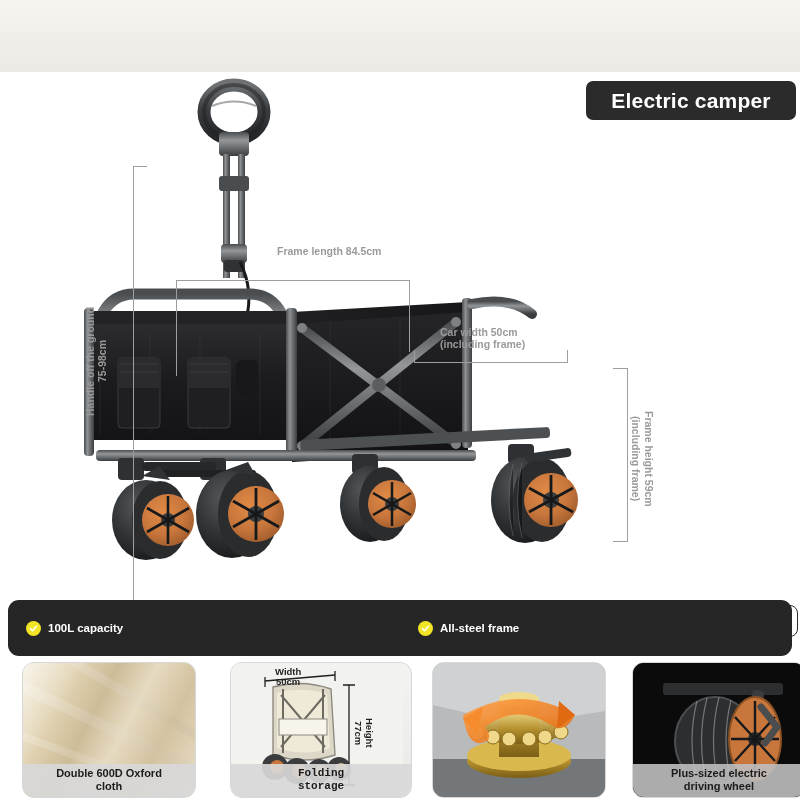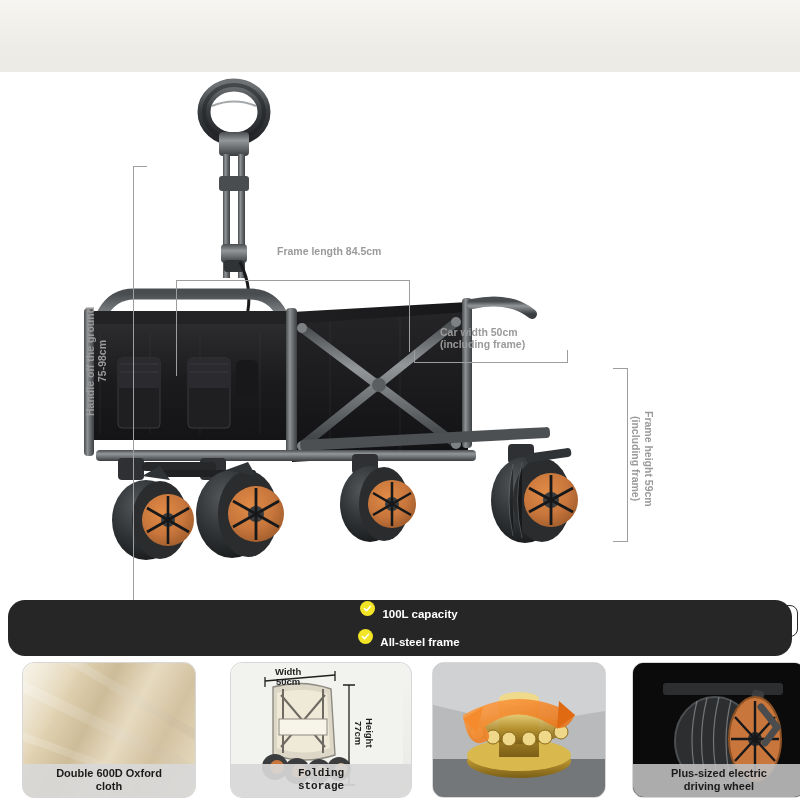--- a/index.html
+++ b/index.html
@@ -41,22 +41,22 @@
   .weight-pill{
     position:absolute;left:659px;top:533px;width:137px;height:30px;
     border:1.4px solid #2c2c2c;border-radius:8px;background:#fff;
     display:flex;align-items:center;justify-content:center;
     font-size:12.5px;font-weight:bold;color:#1c1c1c;
   }
 
   
   .featurebar{
     position:absolute;left:8px;top:600px;width:784px;height:56px;
-    background:#262626;border-radius:17px;
-    display:flex;align-items:center;flex-direction:column;
+    background:#262626;border-radius:11px;
+    display:flex;align-items:center;
   }
   .feat{flex:1;display:flex;align-items:center;gap:7px;padding-left:18px;}
   .feat .lbl{color:#ffffff;font-size:11.5px;font-weight:bold;line-height:1.22;}
   .check{
     width:15px;height:15px;border-radius:50%;background:#f2e526;flex:0 0 auto;
     display:flex;align-items:center;justify-content:center;align-self:flex-start;
     margin-top:1px;
   }
   .check svg{display:block;}
 
@@ -323,20 +323,21 @@
 
     <div class="rule h" style="left:493px;top:551px;width:78px;"></div>
     <div class="rule v" style="left:493px;top:540px;height:12px;"></div>
     <div class="rule v" style="left:570px;top:537px;height:15px;"></div>
     <div class="dim" style="left:487px;top:557px;transform:rotate(-5deg);transform-origin:left top;">Wheel width
 9cm</div>
 
     <div class="weight-pill">Weight: ≈ 11KG</div>
   </div>
 
+  <div class="title-pill">Electric camper</div>
 
   <div class="featurebar">
 
     <div class="feat">
       <span class="check">
         <svg width="9" height="9" viewBox="0 0 12 12">
             <path d="M2 6.2 L4.7 8.9 L10 3" stroke="#ffffff" stroke-width="2" fill="none" stroke-linecap="round" stroke-linejoin="round"></path>
           </svg>
       </span>
       <span class="lbl">100L capacity</span>

